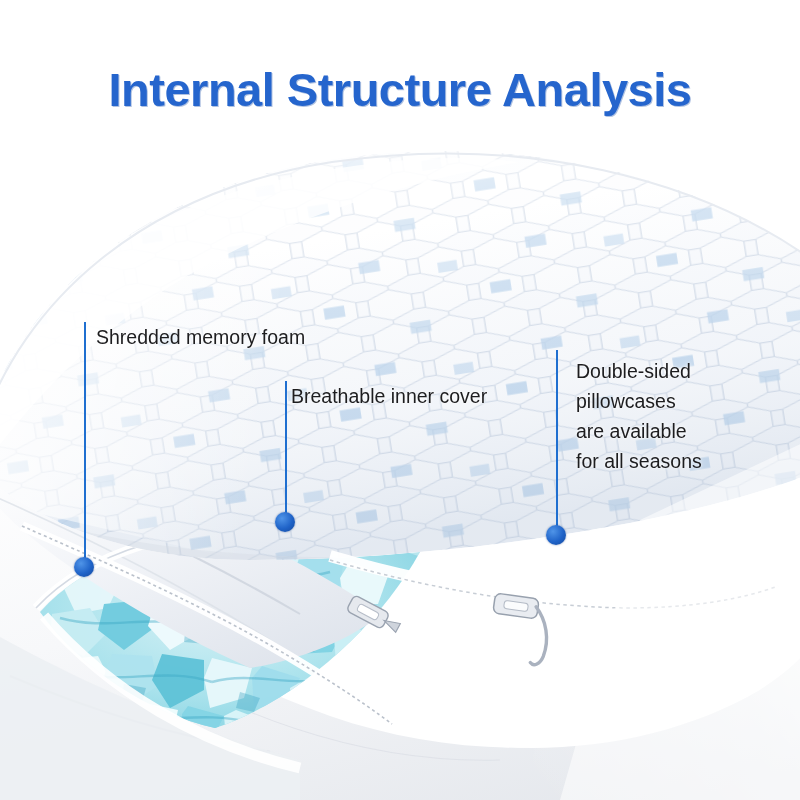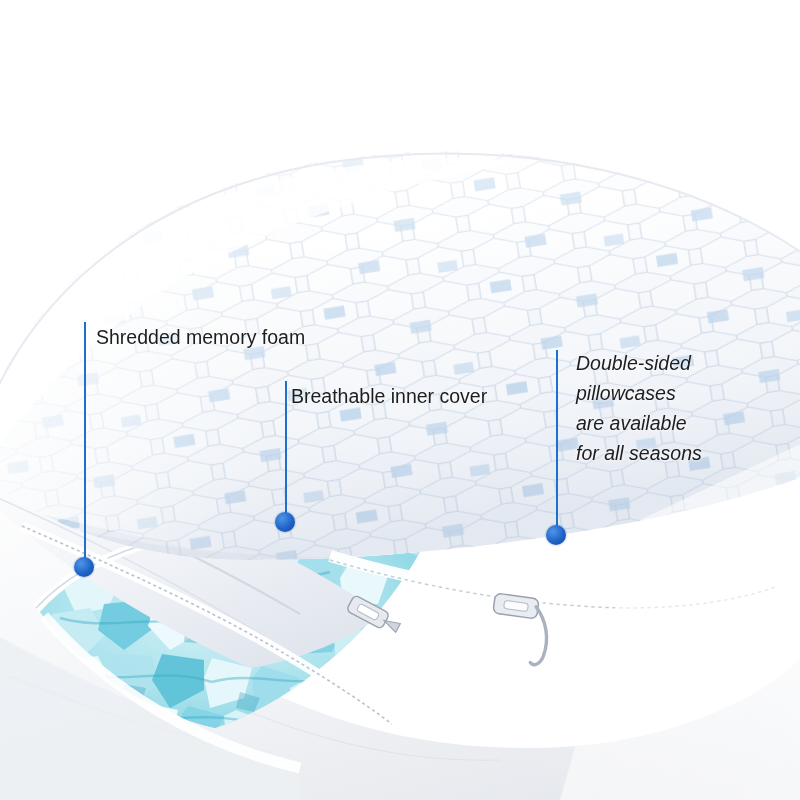--- a/index.html
+++ b/index.html
@@ -319,20 +319,21 @@
 
   <div>
     <div class="callout-line" style="left:285px; top:381px; height:141px;"></div>
     <div class="callout-dot" style="left:275px; top:512px;"></div>
     <div class="callout-text" style="left:291px; top:381px;">Breathable inner cover</div>
   </div>
 
   <div>
     <div class="callout-line" style="left:556px; top:350px; height:185px;"></div>
     <div class="callout-dot" style="left:546px; top:525px;"></div>
-    <div class="callout-text" style="left:576px; top:348px;font-style:italic;">Double-sided
+    <div class="callout-text" style="left:576px; top:356px;">Double-sided
 pillowcases
 are available
 for all seasons</div>
   </div>
 
+  <div id="page-title">Internal Structure Analysis</div>
 
 </div>
 
 </body></html>

